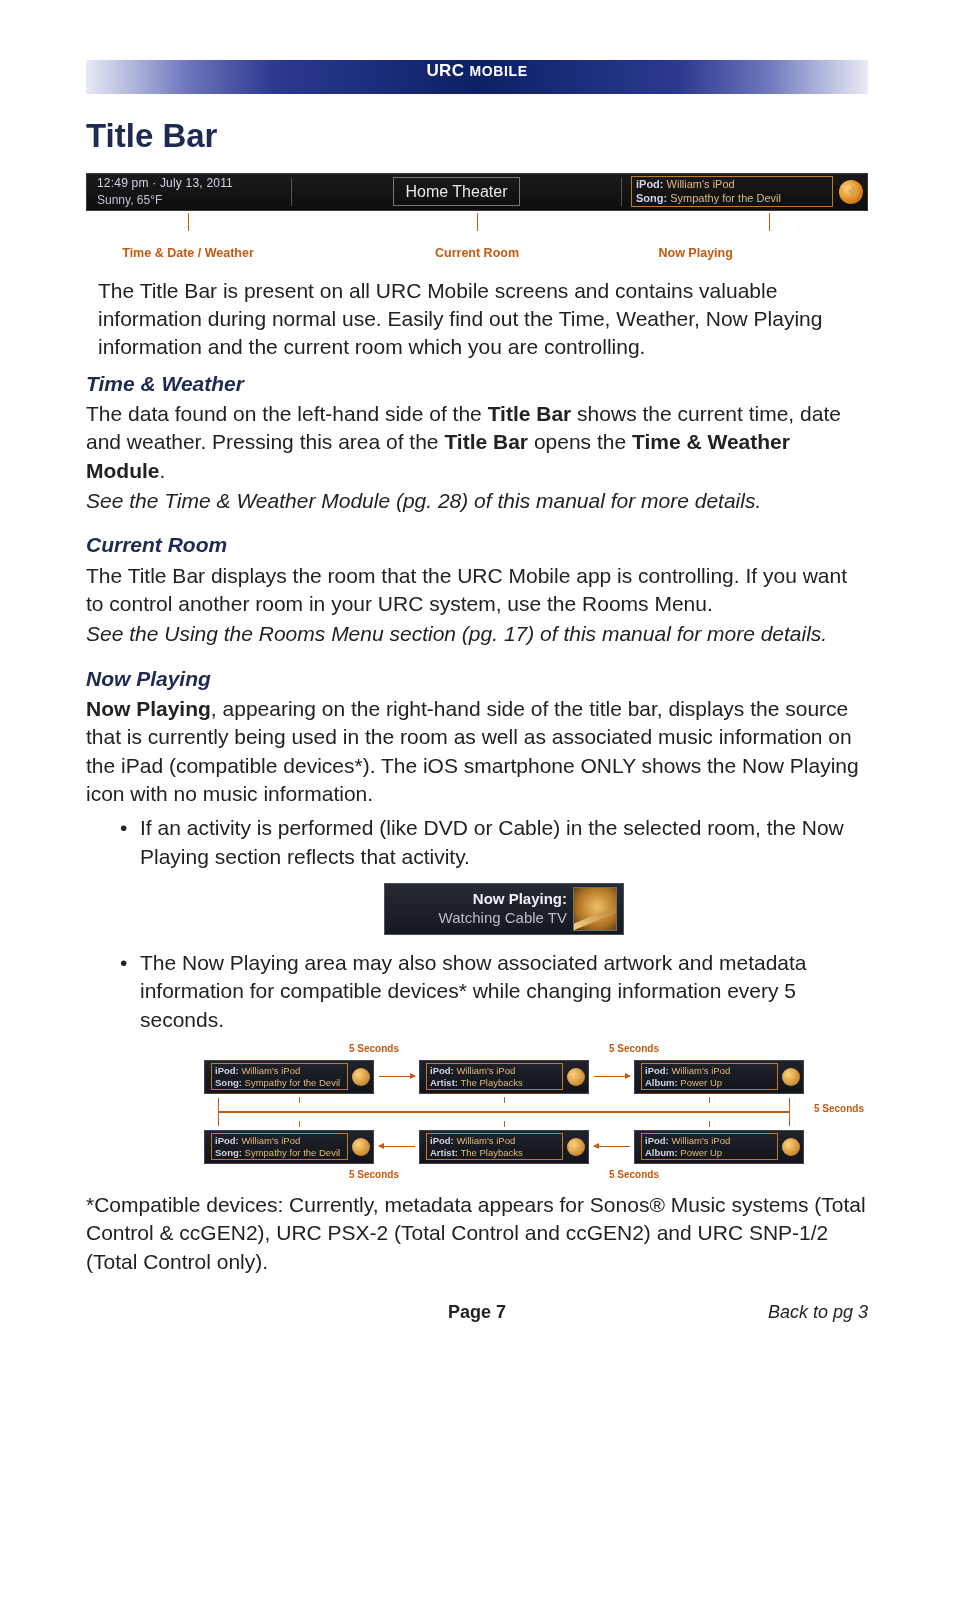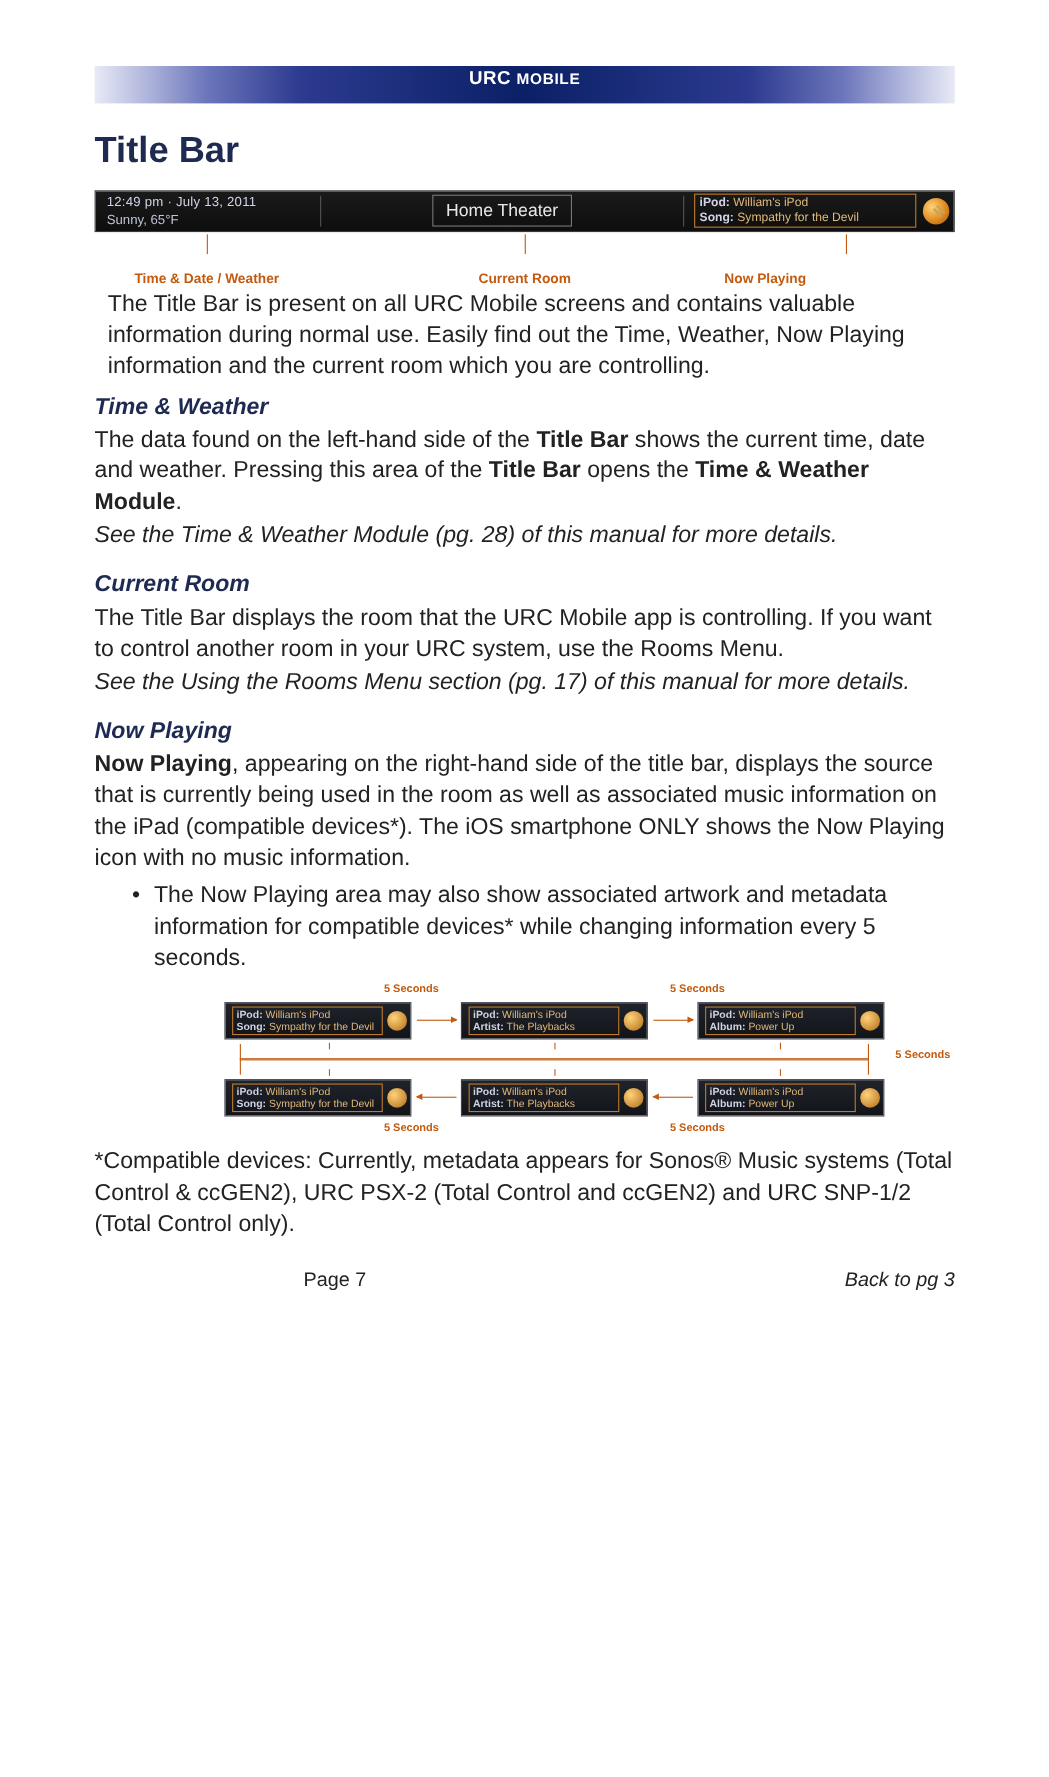--- a/index.html
+++ b/index.html
@@ -31,21 +31,21 @@
     letter-spacing: .4px;
   }
   .header-band-text .smallcaps { font-size: 14px; letter-spacing: .6px; }
   h1.page-title {
     font-weight: 700;
     font-size: 33px;
     color: #1e2a52;
     margin-bottom: 14px;
   }
   
-  .tb-wrap { margin-bottom: 10px; }
+  .tb-wrap { margin-bottom: 24px; }
   .tb {
     height: 38px;
     background: linear-gradient(#1a1a1a, #0e0e0e);
     border: 1px solid #3a3a3a;
     display: flex;
     align-items: stretch;
     color: #e5e5e5;
     font-size: 12px;
   }
   .tb-left {
@@ -289,21 +289,21 @@
   }
 
   .footnote { margin-top: 6px; }
   .footer {
     display: flex;
     align-items: baseline;
     justify-content: space-between;
     margin-top: 24px;
     font-size: 18px;
   }
-  .footer .pg { font-weight: 400; text-align: left; flex: 1; }
+  .footer .pg { font-weight: 700; text-align: center; flex: 1; }
   .footer .back { font-style: italic; width: 190px; text-align: right; }
   .footer .spacer-l { width: 190px; }
 </style>
 </head>
 <body>
 
 <div class="header-band">
   <span class="header-band-text">
     <span>URC</span> <span class="smallcaps">M</span><span class="smallcaps">OBILE</span>
   </span>
@@ -350,20 +350,30 @@
 <p class="para">The Title Bar displays the room that the URC Mobile app is controlling.  If you want to control another room in your URC system, use the Rooms Menu.</p>
 <p class="note">See the Using the Rooms Menu section (pg. 17) of this manual for more details.</p>
 
 <div class="sub-head">Now Playing</div>
 <p class="para">
   <span class="b">Now Playing</span><span>, appearing on the right-hand side of the title bar, displays the source that is currently being used in the room as well as associated music information on the iPad (compatible devices*). The iOS smartphone ONLY shows the Now Playing icon with no music information.</span>
 </p>
 
 <ul class="bullets">
   <li>
+    <span>If an activity is performed (like DVD or Cable) in the selected room, the Now Playing section reflects that activity.</span>
+    <div class="np-box">
+      <div class="np-box-text">
+        <div class="l1">Now Playing:</div>
+        <div class="l2">Watching Cable TV</div>
+      </div>
+      <div class="np-box-art"></div>
+    </div>
+  </li>
+  <li>
     <span>The Now Playing area may also show </span><span class="b">associated artwork</span><span> and </span><span class="b">metadata information</span><span> for compatible devices* while changing information every 5 seconds.</span>
 
     
     <div class="cycle">
       <div class="cycle-label-row">
         <span>5 Seconds</span>
         <span>5 Seconds</span>
       </div>
       <div class="cycle-row">
         <div class="cycle-card">

